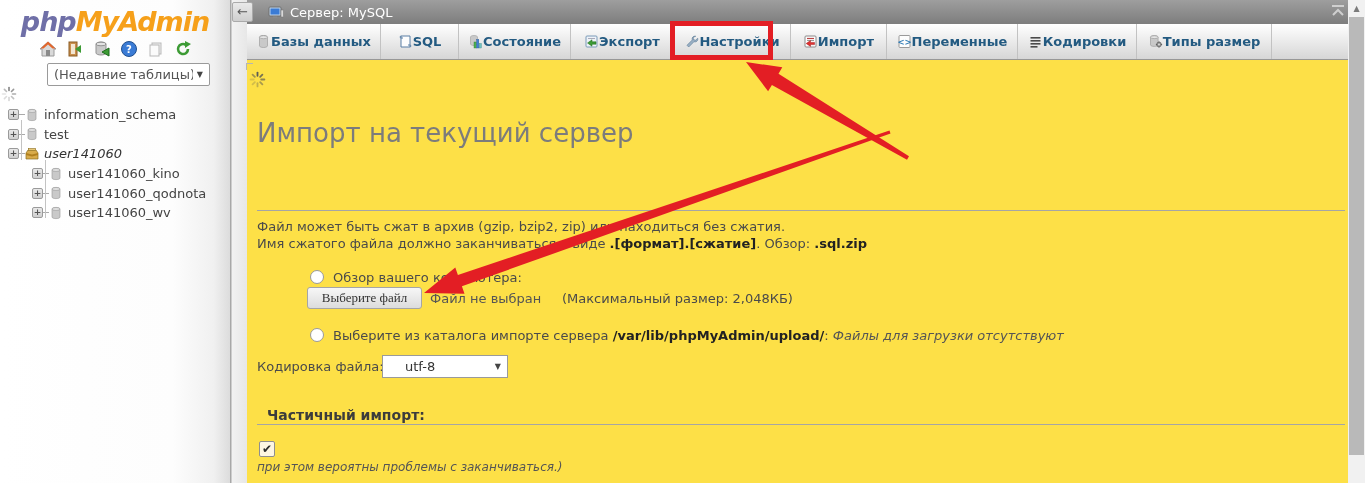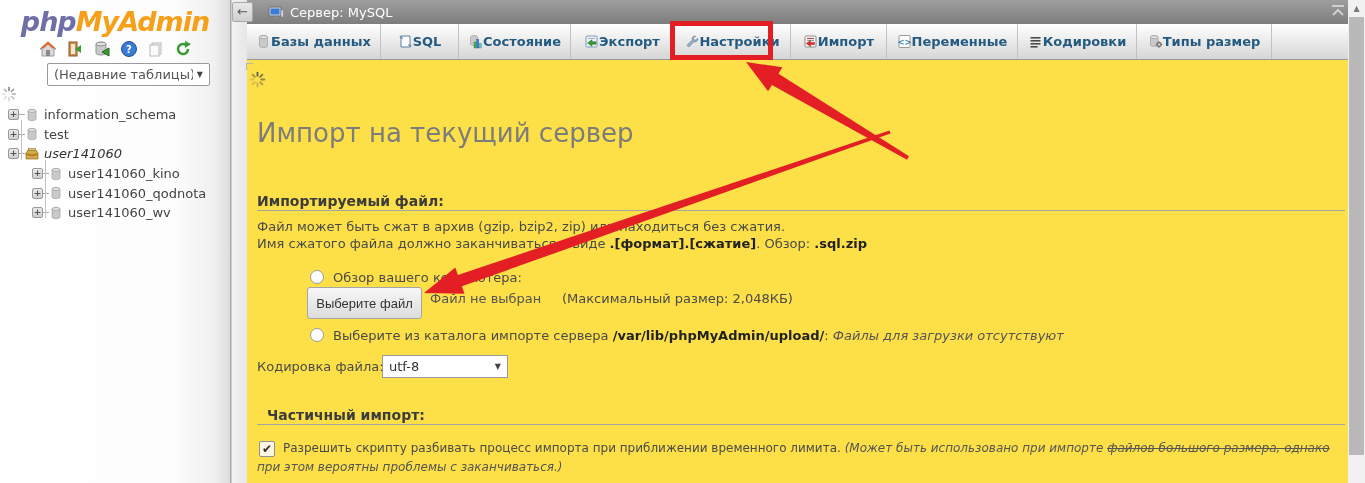--- a/index.html
+++ b/index.html
@@ -64,26 +64,26 @@
   .t5{width:117px}.t6{width:131px}.t7{width:119px}.t8{width:135px}
 
   
   .nowrap { white-space:nowrap; }
   #page-title { left:257px; top:118px; font-size:26px; color:#7c7c7c; }
   .section-header { font-size:14px; font-weight:bold; color:#3c3c3c; }
   .hrule { height:1px; background:#a5a5a5; }
   .body-text { font-size:13px; color:#4a4a4a; }
   .radio { width:14px; height:14px; border:1px solid #9a9a9a; border-radius:50%;
     background:#fff; display:inline-block; }
-  #choose-file-btn { left:307px; top:287px; width:115px; height:32px;
+  #choose-file-btn { left:307px; top:287px; width:115px; height:22px;
     background:linear-gradient(#f7f7f7,#dcdcdc); border:1px solid #a5a5a5; border-radius:3px;
-    font-size:13px; color:#333; font-family:Liberation Sans, sans-serif; cursor:pointer; }
+    font-size:13px; color:#333; font-family:Liberation Serif, serif; cursor:pointer; }
   #charset-select { left:382px; top:355px; width:126px; height:23px; background:#fff;
     border:1px solid #9a9a9a; display:flex; align-items:center; padding:0 6px; color:#333; }
-  #charset-select .sel-text { flex:1; }
+  #charset-select .sel-text { flex:1;margin-left:16px; }
   #partial-checkbox { left:259px; top:441px; width:16px; height:16px;
     background:#fdf6e3; border:1px solid #8f8f8f; border-radius:2px;
     color:#2b2b2b; font-size:12px; line-height:14px; text-align:center; }
   .note-italic { font-style:italic; color:#555; }
   .struck { text-decoration:line-through; }
   .bold { font-weight:bold; color:#222; }
   #corner-mark { left:246px; top:63px; width:7px; height:7px;
     border-top:1px solid #b5b5b5; border-left:1px solid #b5b5b5; }
 
   
@@ -350,21 +350,20 @@
           <line x1="8" y1="14.5" x2="8" y2="11.5" opacity=".35"></line>
           <line x1="3.4" y1="12.6" x2="5.5" y2="10.5" opacity=".25"></line>
           <line x1="1.5" y1="8" x2="4.5" y2="8" opacity=".2"></line>
           <line x1="3.4" y1="3.4" x2="5.5" y2="5.5" opacity=".55"></line>
         </g>
       </svg>
   </div>
 
   <h1 id="page-title" class="abs nowrap" style="font-weight:normal">Импорт на текущий сервер</h1>
 
-  <div class="abs section-header nowrap" style="left:257px;top:193px">Импортируемый файл:</div>
   <div class="abs hrule" style="left:257px;top:210px;width:1088px"></div>
 
   <div class="abs body-text nowrap" style="left:257px;top:219px">Файл может быть сжат в архив (gzip, bzip2, zip) или находиться без сжатия.</div>
   <div class="abs body-text nowrap" style="left:257px;top:236px">
     <span>Имя сжатого файла должно заканчиваться в виде </span><span class="bold">.[формат].[сжатие]</span><span>. Обзор: </span><span class="bold">.sql.zip</span>
   </div>
 
   <span class="radio abs" style="left:310px;top:270px"></span>
   <div class="abs body-text nowrap" style="left:333px;top:270px">Обзор вашего компьютера:</div>
 
@@ -380,23 +379,20 @@
   <div class="abs body-text nowrap" style="left:257px;top:359px">Кодировка файла:</div>
   <div id="charset-select" class="abs">
     <span class="sel-text">utf-8</span>
     <span class="sel-arrow">▼</span>
   </div>
 
   <div class="abs section-header nowrap" style="left:267px;top:407px">Частичный импорт:</div>
   <div class="abs hrule" style="left:257px;top:424px;width:1088px"></div>
 
   <div id="partial-checkbox" class="abs">✔</div>
-  <div class="abs nowrap" style="left:283px;top:441px;font-size:12px;color:#4a4a4a">
-    <span>Разрешить скрипту разбивать процесс импорта при приближении временного лимита. </span><span class="note-italic">(Может быть использовано при импорте </span><span class="note-italic struck">файлов большого размера, однако</span>
-  </div>
   <div class="abs nowrap note-italic" style="left:257px;top:460px;font-size:12px">при этом вероятны проблемы с заканчиваться.)</div>
 
   <div id="scrollbar" class="abs"></div>
   <div id="scroll-up" class="abs">▲</div>
   <div id="scroll-thumb" class="abs"></div>
 
   <div id="import-tab-box" class="abs"></div>
   <svg id="annotations" class="abs" width="1365" height="483" viewBox="0 0 1365 483">
     <polygon points="909,156.3 778.5,73.7 782.3,67.3 746,62 768.1,91.3 771.9,84.9 907,159.7" fill="#e31e24"></polygon>
     <polygon points="889.5,130.6 457.9,274.9 455.3,267.4 424,293 464.5,293.8 461.9,286.3 890.5,133.4" fill="#e31e24"></polygon>

